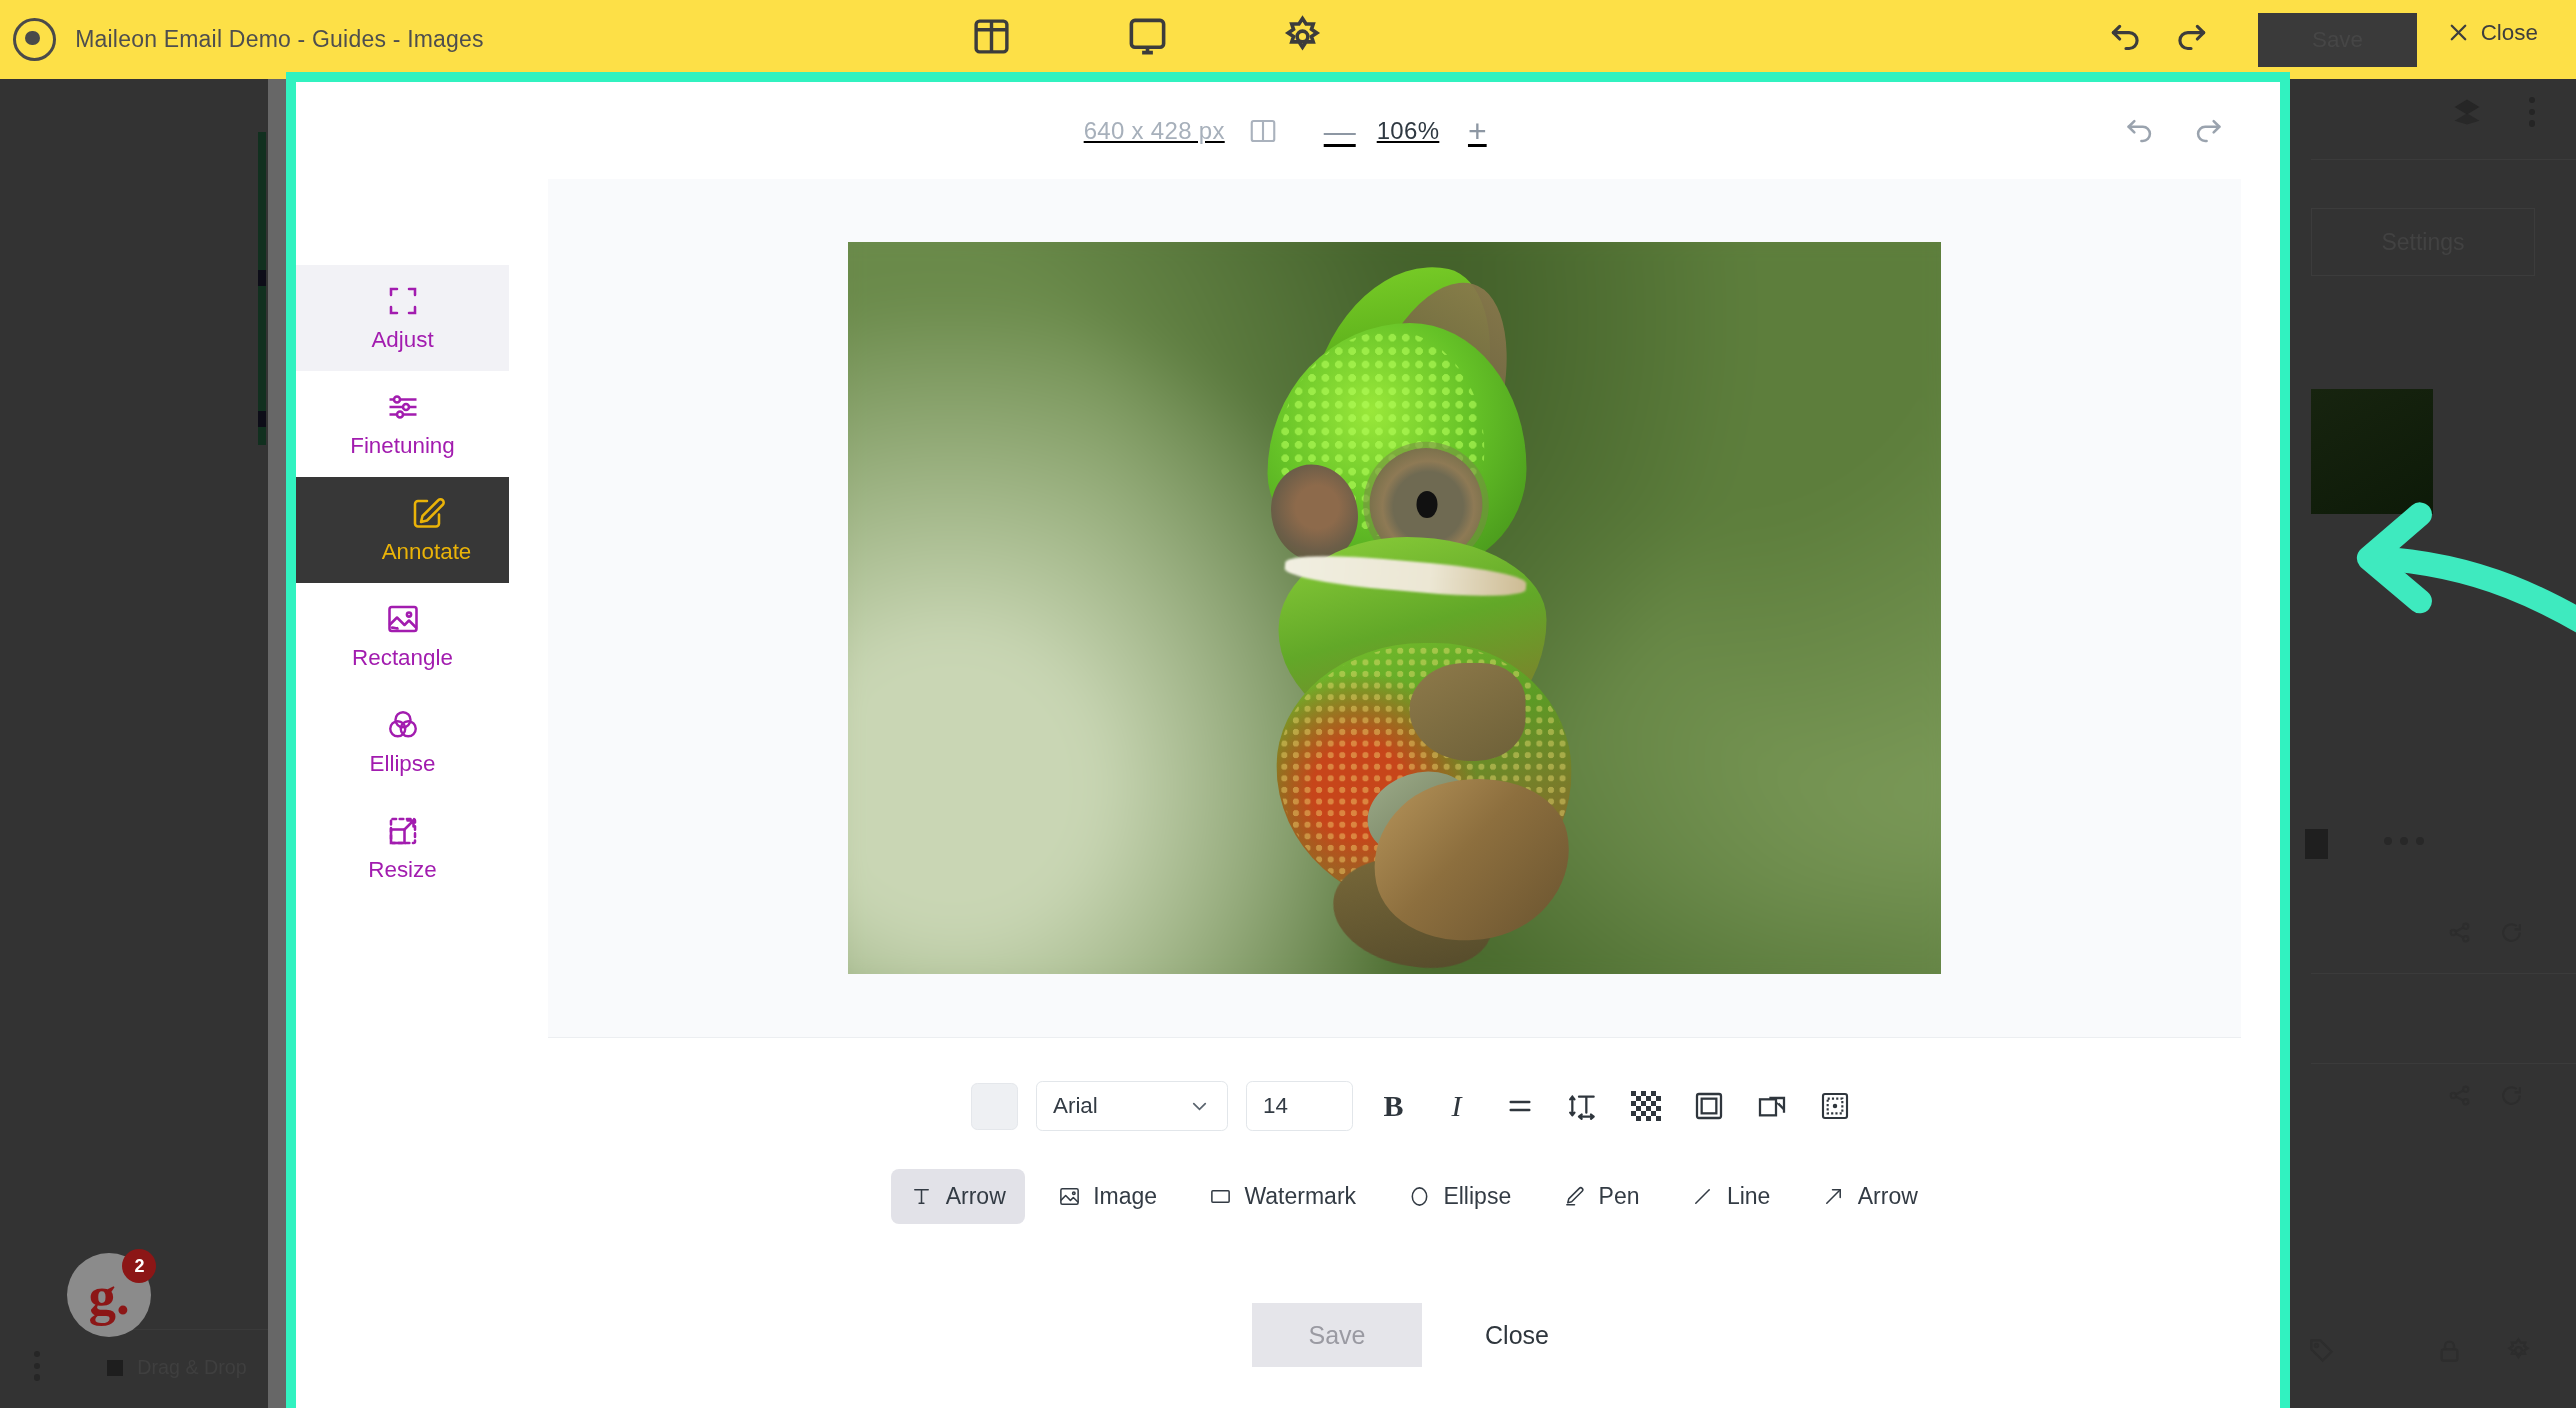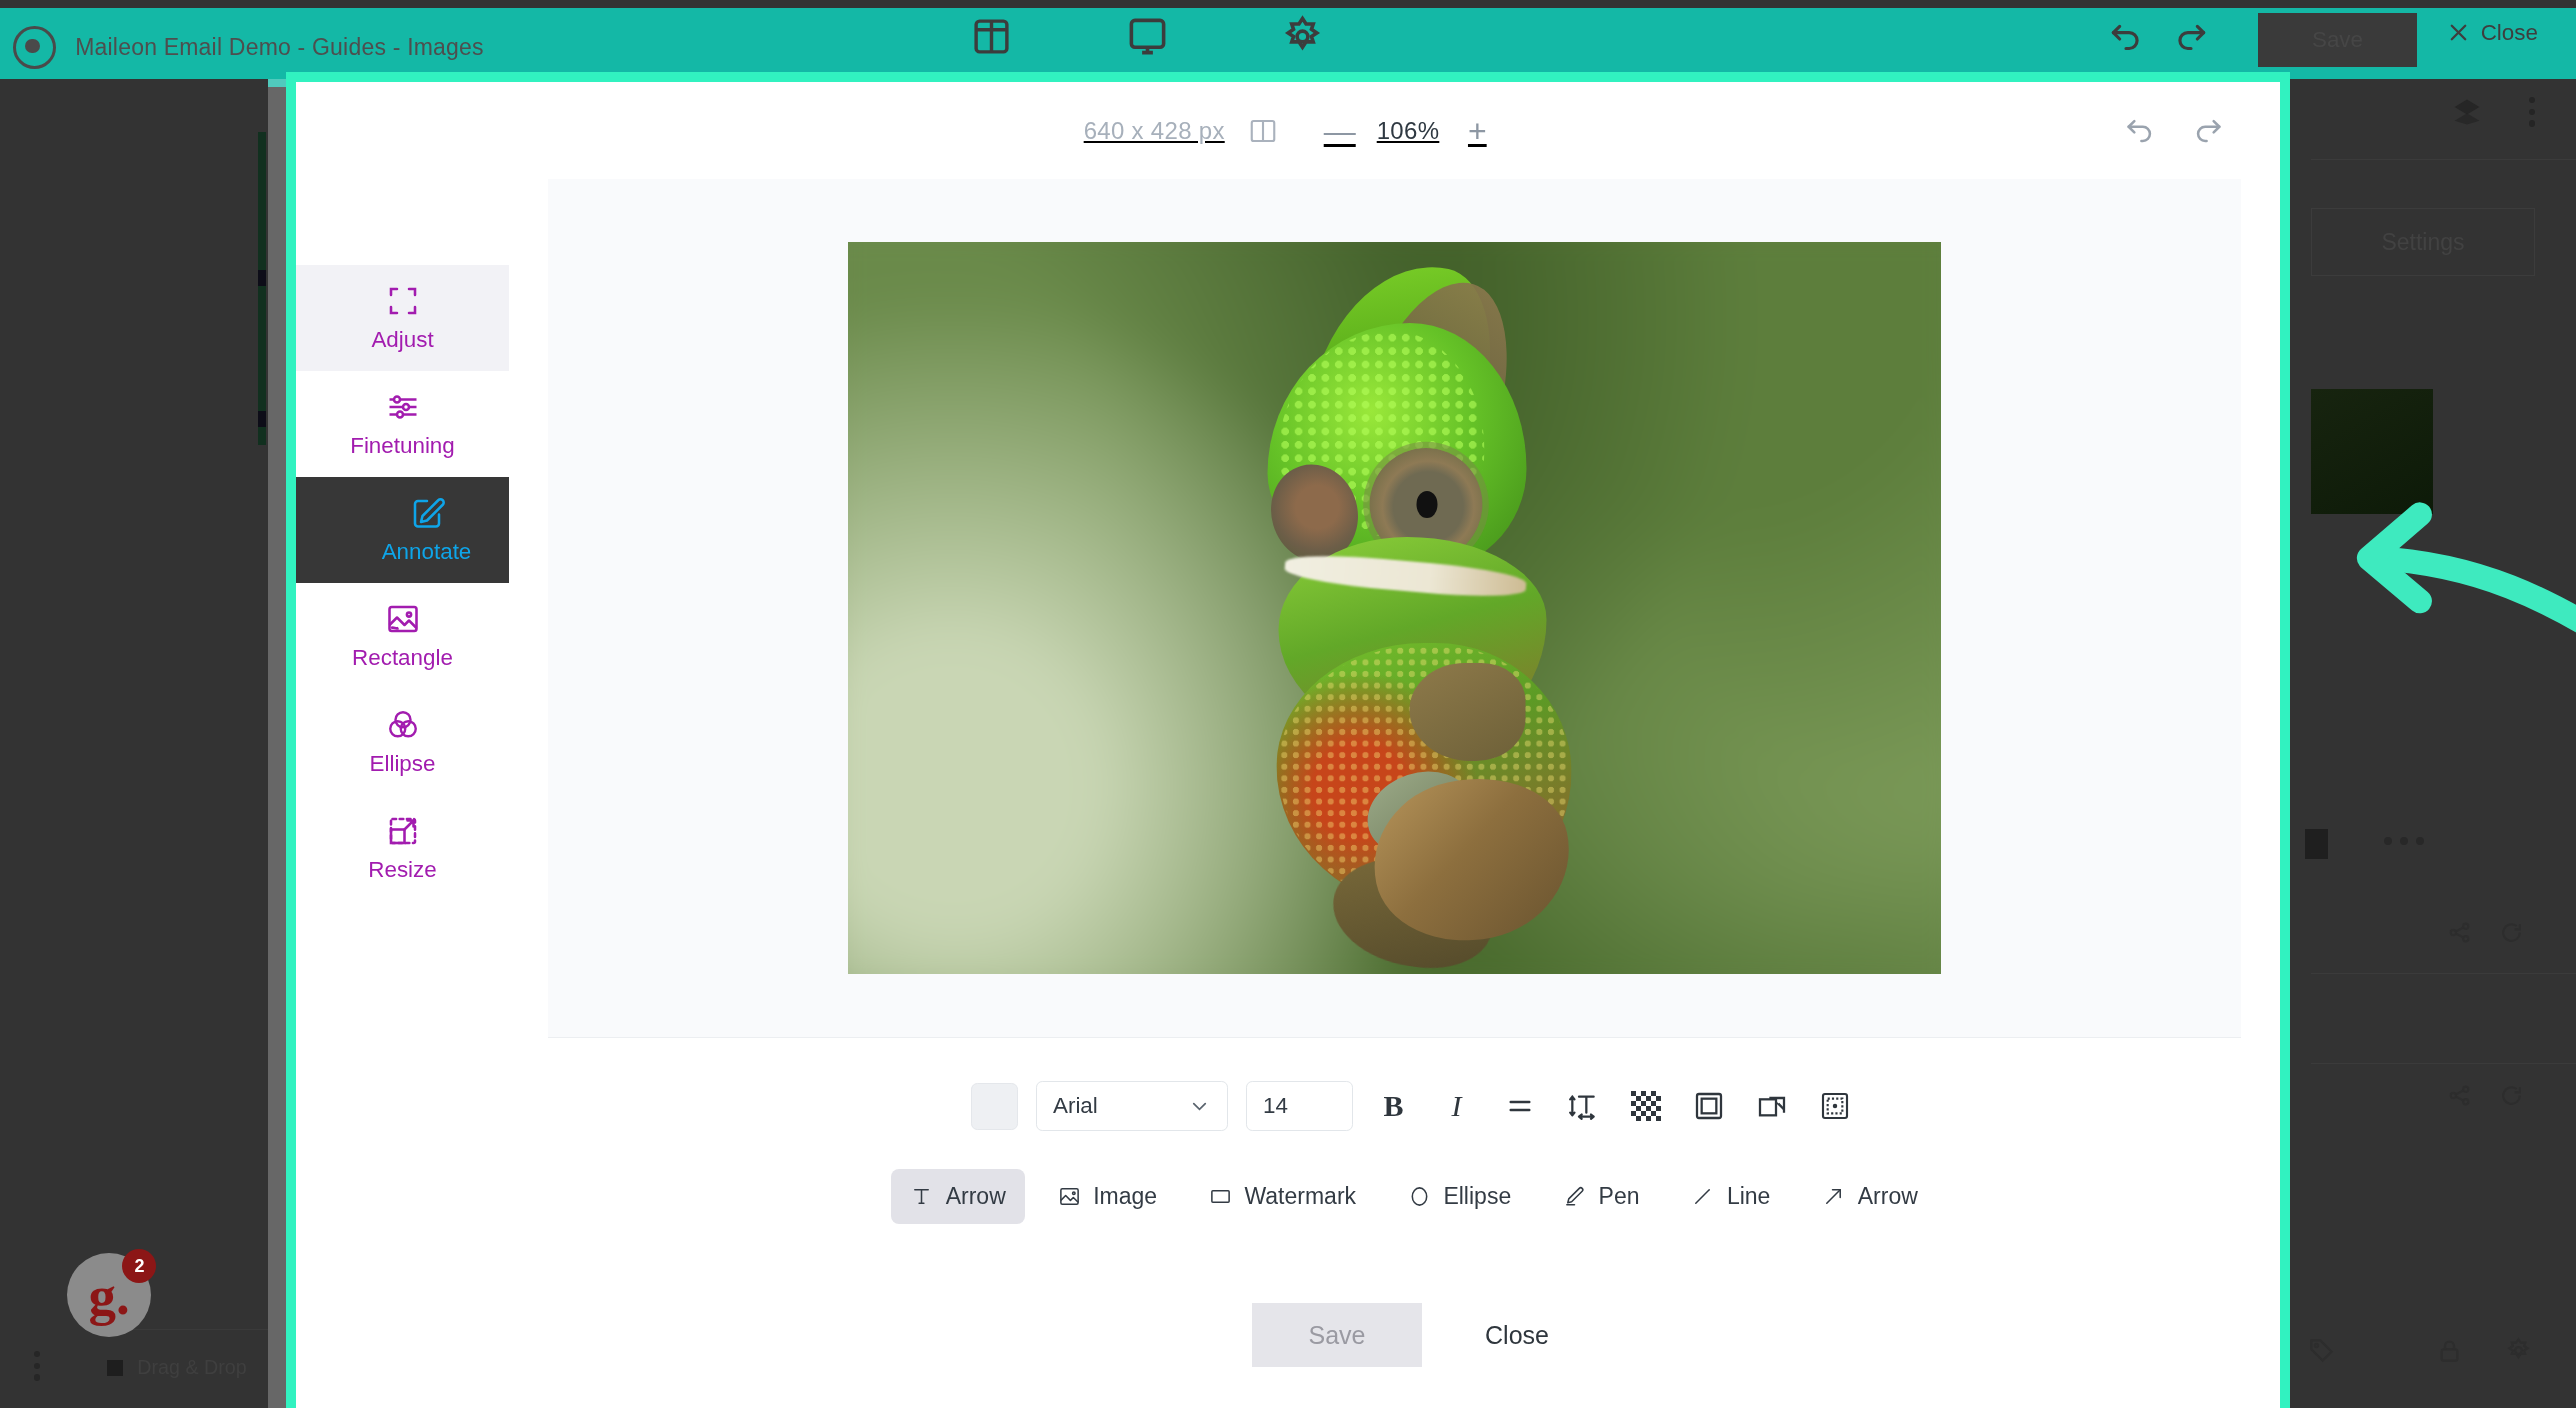--- a/index.html
+++ b/index.html
@@ -9,22 +9,22 @@
     font-family: "Liberation Sans", sans-serif;
     background: #333333;
   }
 
   
   .app-backdrop {
     position: absolute; inset: 0;
     background: #333333;
   }
   .app-topbar {
-    position: absolute; top: 8px; left: 0; right: 0; height: 79px;
-    background: #14b8a6;
+    position: absolute; top: 0; left: 0; right: 0; height: 79px;
+    background: #fde047;
     display: flex; align-items: center;
   }
   .app-logo {
     width: 43px; height: 43px; margin-left: 12.5px;
     border-radius: 50%;
     border: 3.6px solid #4a4a4a;
     position: relative;
     flex: 0 0 auto;
   }
   .app-logo::after {
@@ -198,21 +198,21 @@
   }
   .tool {
     width: 213px; height: 106px;
     display: flex; flex-direction: column; align-items: center; justify-content: center;
     gap: 7.2px;
     color: #a21caf;
     font-size: 22.4px;
     cursor: pointer;
   }
   .tool.hover  { background: #f2f2f6; }
-  .tool.active { background: #373737; color: #0ea5e9; padding-left: 48px; }
+  .tool.active { background: #373737; color: #eab308; padding-left: 48px; }
   .tool svg { display: block; }
 
   
   .m-canvas-wrap {
     flex: 1 1 auto;
     display: flex; flex-direction: column;
     padding: 0 0 8px 39px;
   }
   .m-canvas {
     height: 859px;

